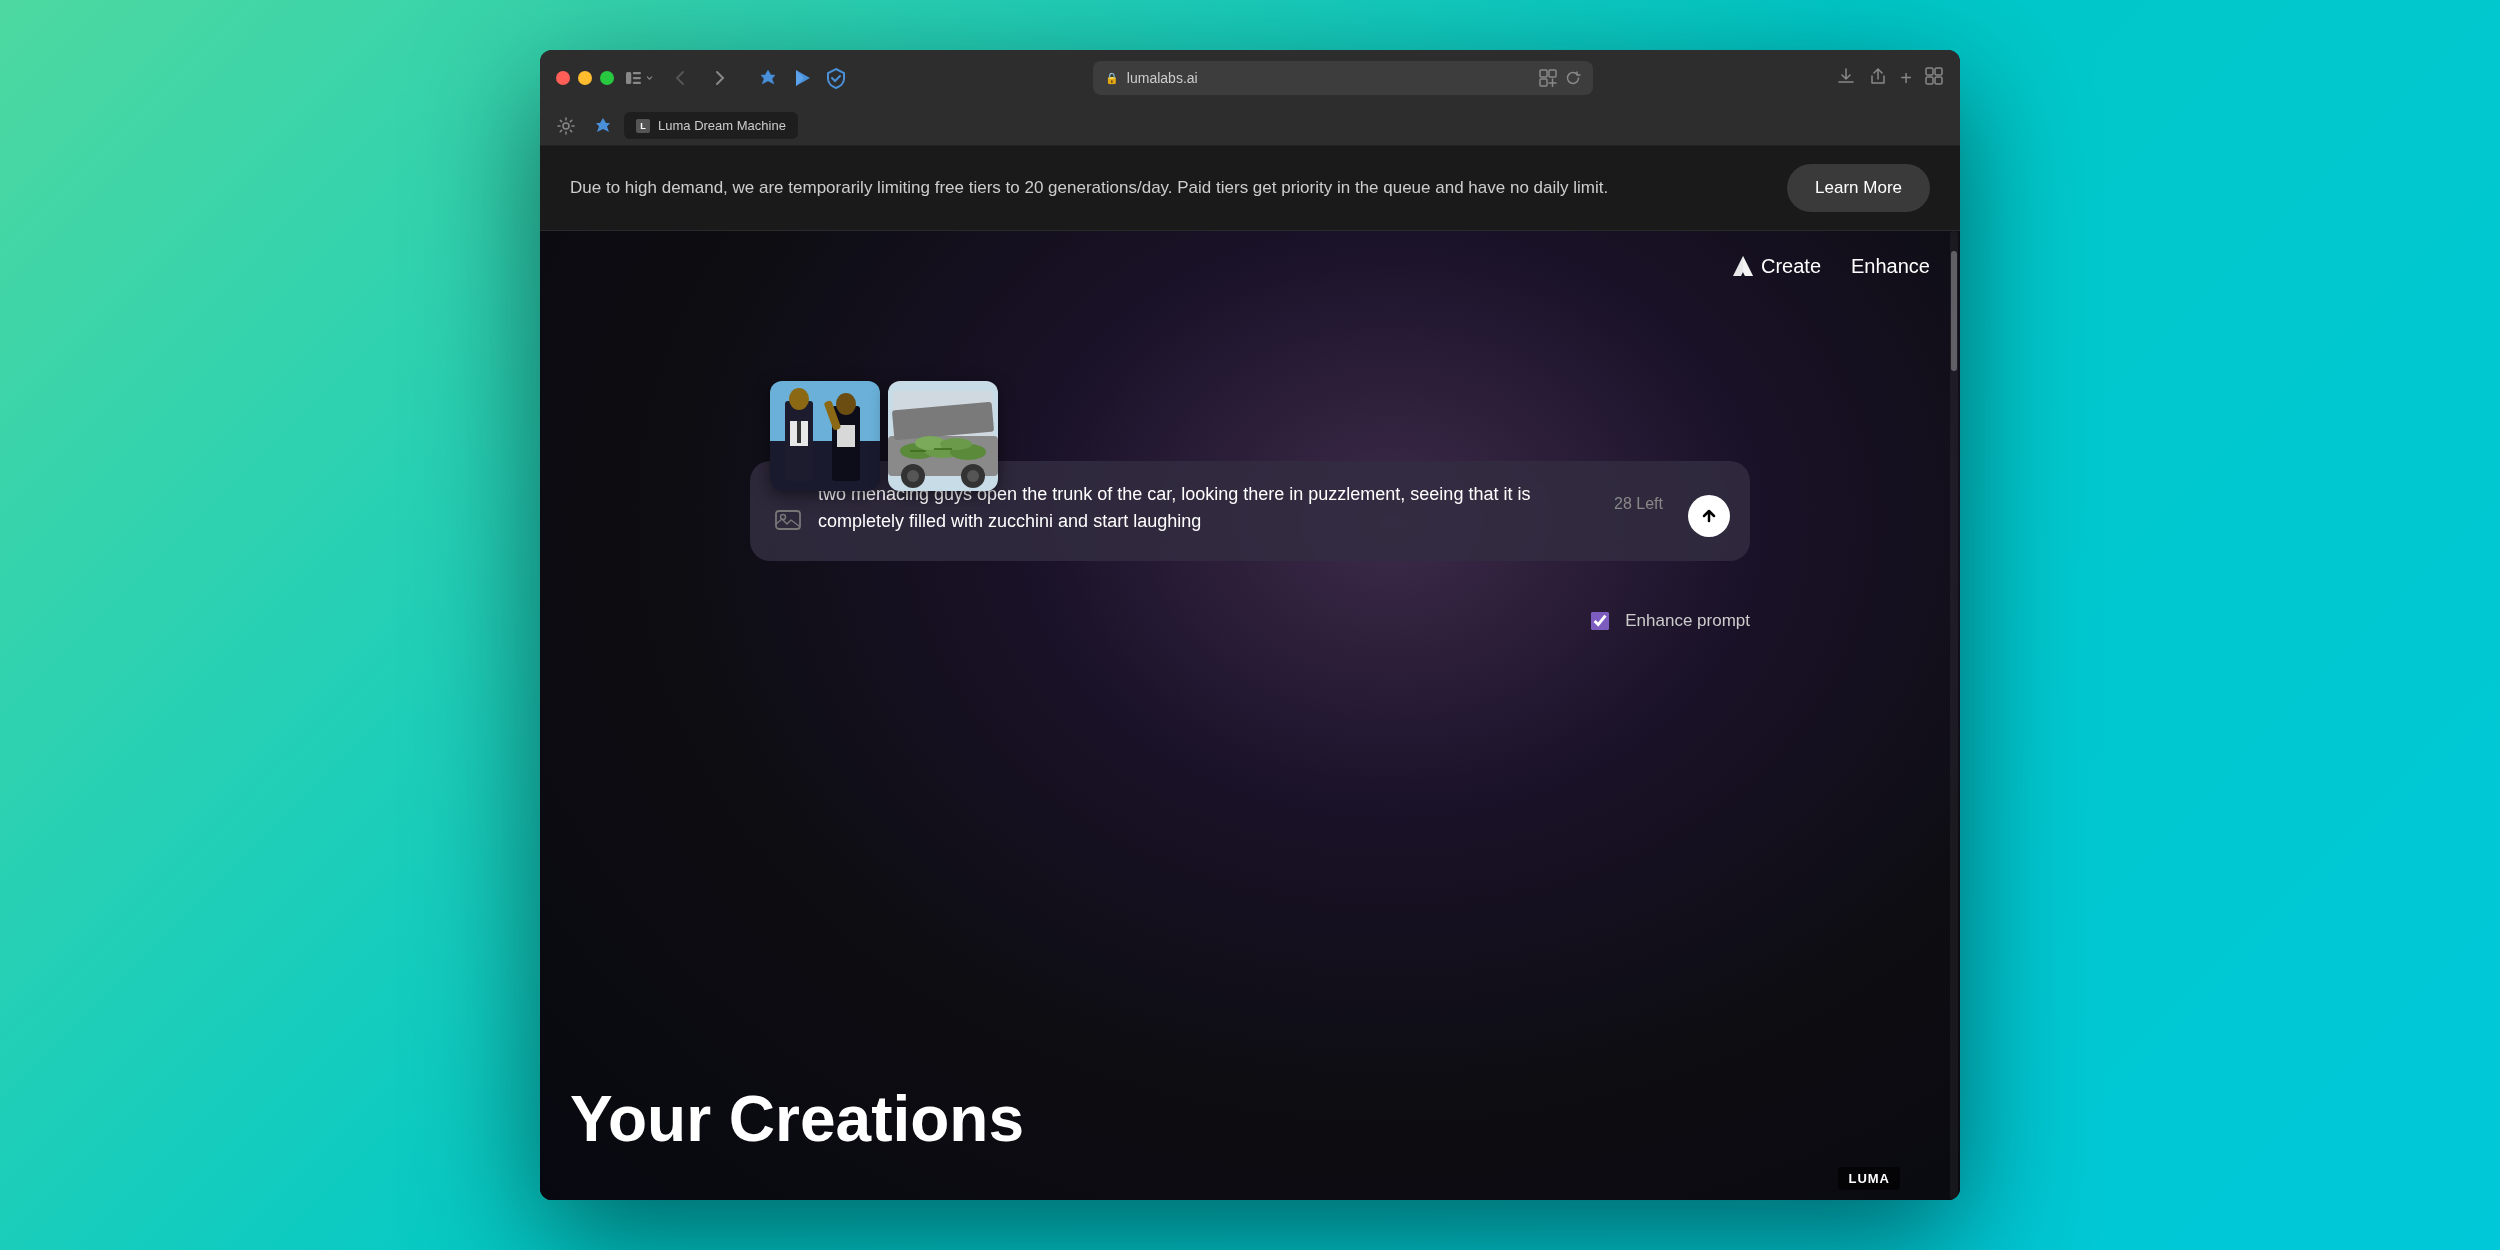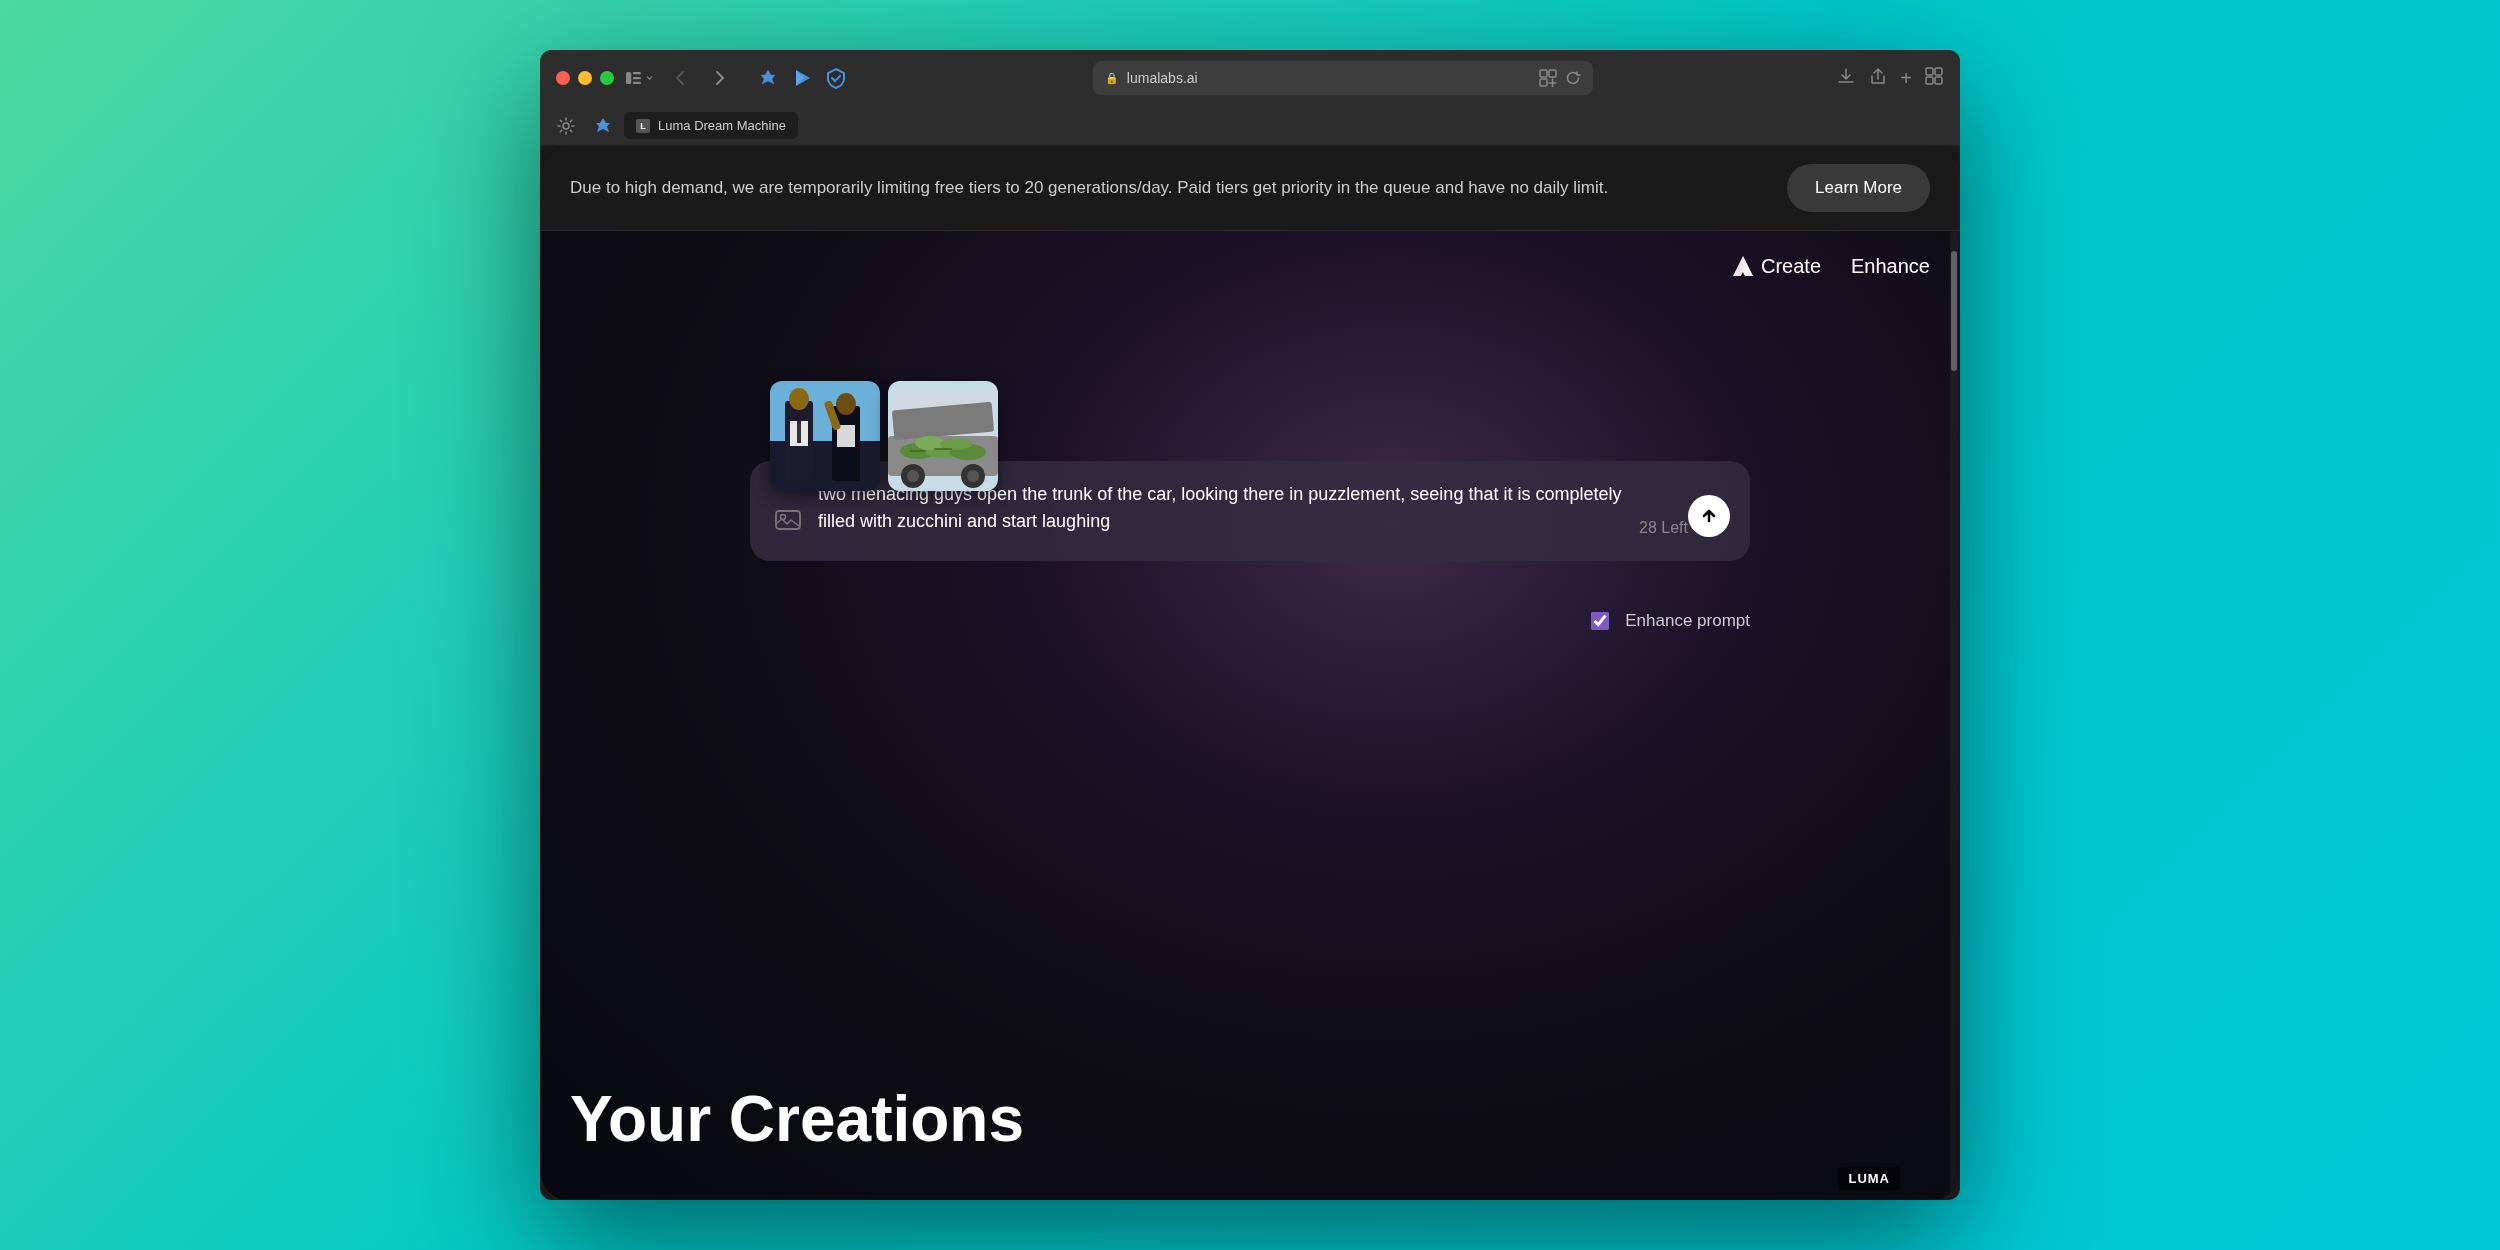--- a/index.html
+++ b/index.html
@@ -164,21 +164,20 @@
     }
 
     
     .page-content {
       flex: 1;
       background: #0d0d0d;
       display: flex;
       flex-direction: column;
       overflow: hidden;
       position: relative;
-      border-radius: 29px;
     }
 
     
     .notification-banner {
       background: #1a1a1a;
       padding: 18px 30px;
       display: flex;
       align-items: center;
       justify-content: space-between;
       flex-shrink: 0;
@@ -306,22 +305,22 @@
       line-height: 1.5;
       background: transparent;
       border: none;
       outline: none;
       resize: none;
       font-family: inherit;
     }
 
     .prompt-right {
       display: flex;
-      align-items: flex-end;
-      gap: 0;
+      align-items: flex-start;
+      gap: 25px;
       flex-shrink: 0;
       margin-bottom: 4px;
     }
 
     .chars-left {
       color: #888;
       font-size: 16px;
       white-space: nowrap;
     }
 

